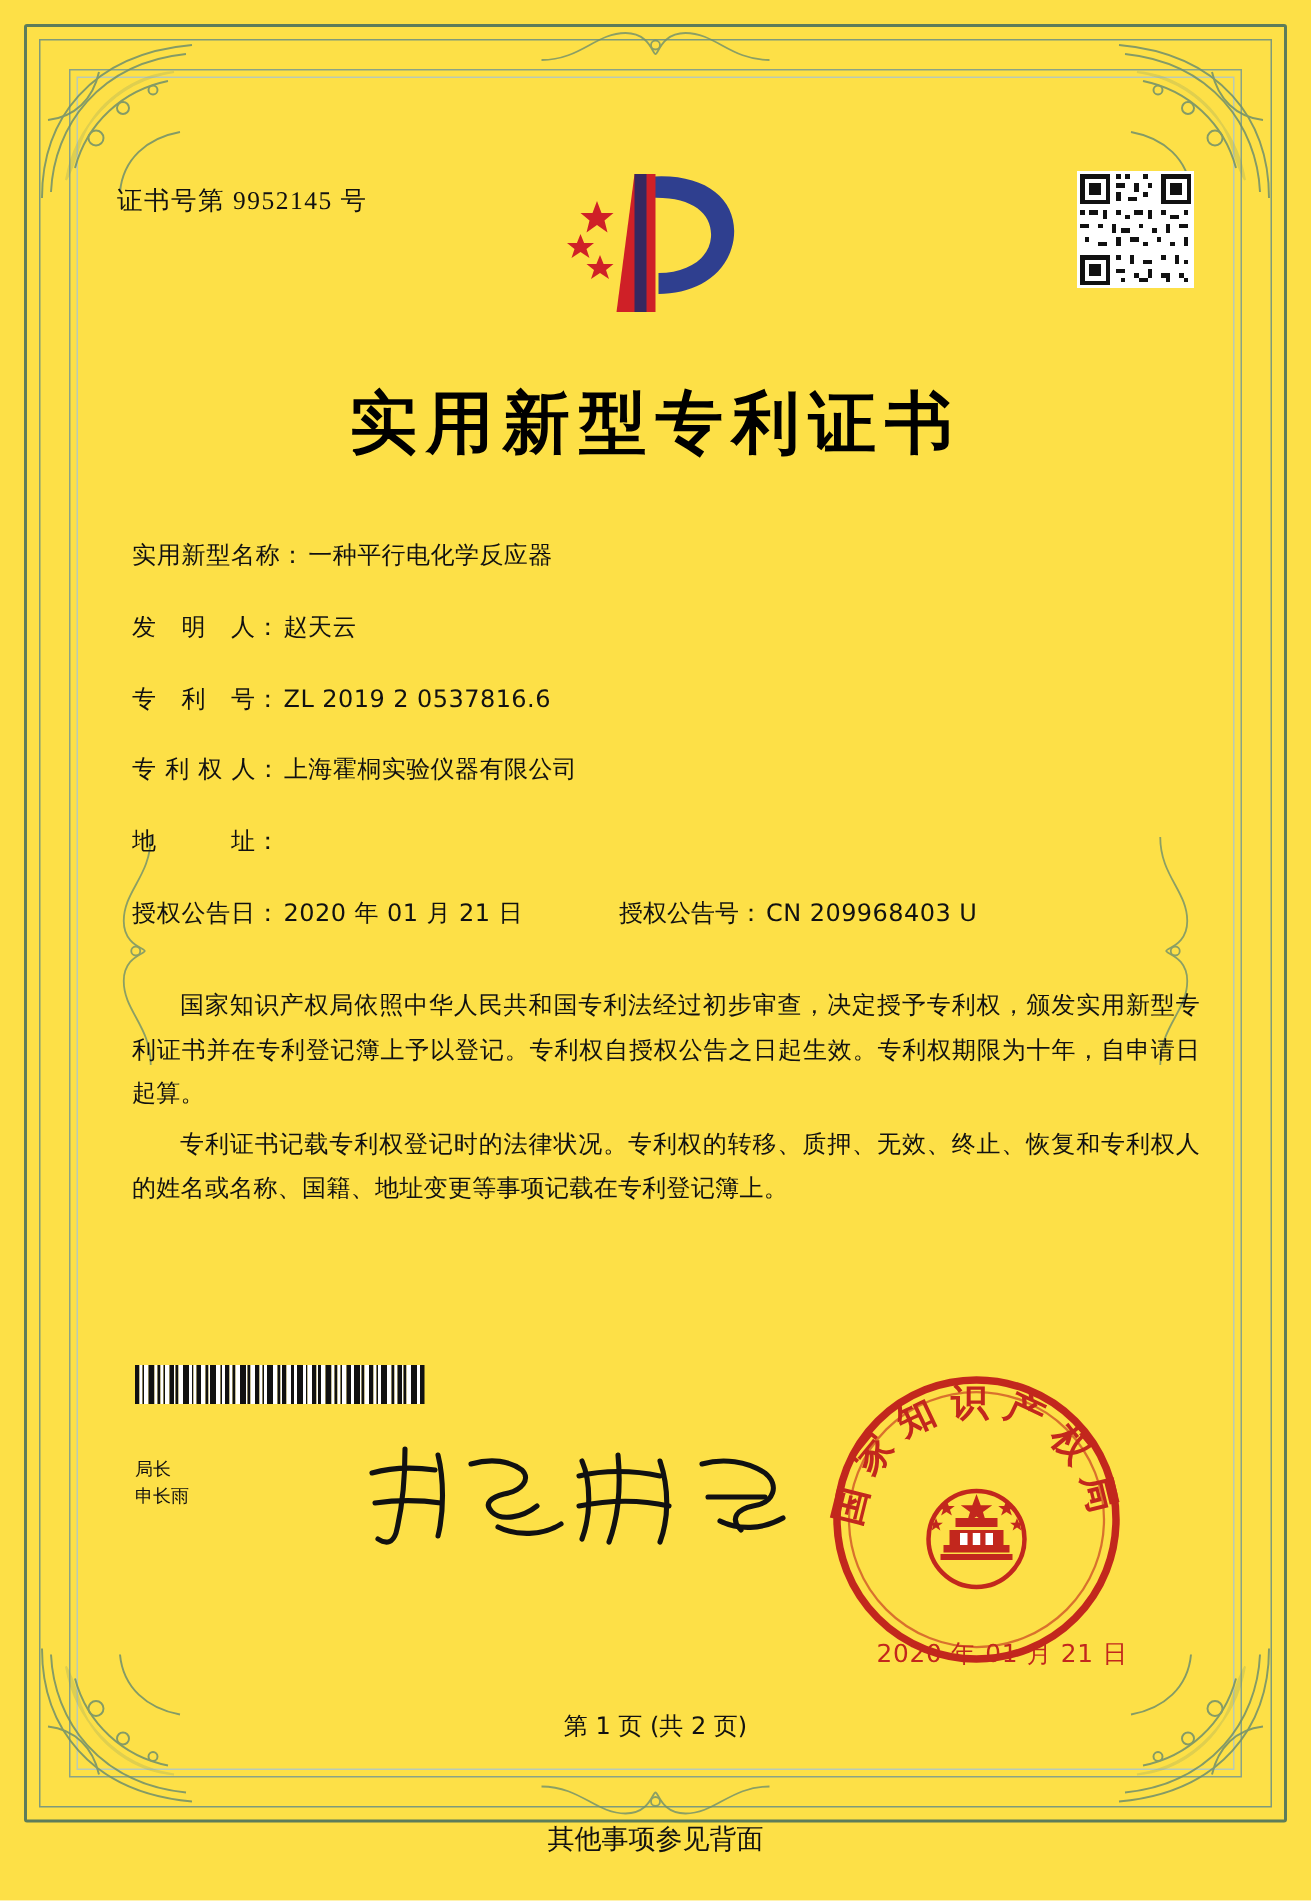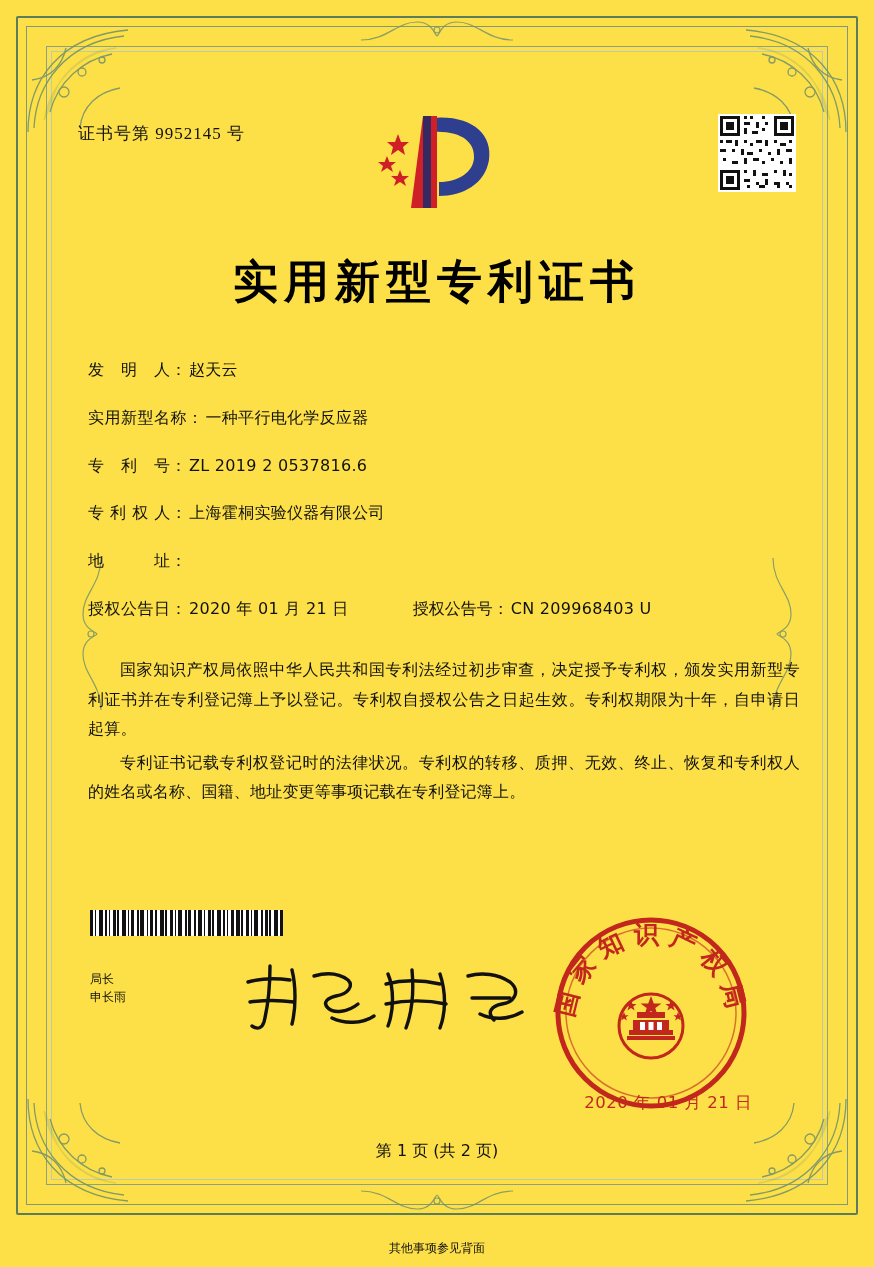--- a/index.html
+++ b/index.html
@@ -238,23 +238,23 @@
     bottom: 10px;
     text-align: center;
     font-size: 16px;
     font-family: "DejaVu Sans", "Liberation Sans", sans-serif;
   }
 
   .footer-note {
     position: absolute;
     left: 0;
     right: 0;
-    bottom: 10px;
+    bottom: 29px;
     text-align: center;
-    font-size: 12px;
+    font-size: 18px;
     font-family: "DejaVu Sans", "Liberation Sans", sans-serif;
     color: #111;
   }
 </style>
 </head>
 <body>
 
 <div class="page">
 
   <div class="frame-outer"></div>
@@ -430,27 +430,27 @@
           <rect x="71" y="71" width="3" height="3"></rect>
         </g>
       </svg>
     </div>
 
     <div class="title">实用新型专利证书</div>
 
     <div class="fields">
 
       <div class="field-row">
+        <span class="field-label">实用新型名称：</span>
+        <span class="field-value">一种平行电化学反应器</span>
+      </div>
+
+      <div class="field-row">
         <span class="field-label">发　明　人：</span>
         <span class="field-value">赵天云</span>
-      </div>
-
-      <div class="field-row">
-        <span class="field-label">实用新型名称：</span>
-        <span class="field-value">一种平行电化学反应器</span>
       </div>
 
       <div class="field-row">
         <span class="field-label">专　利　号：</span>
         <span class="field-value">ZL 2019 2 0537816.6</span>
       </div>
 
 
       <div class="field-row">
         <span class="field-label">专 利 权 人：</span>

